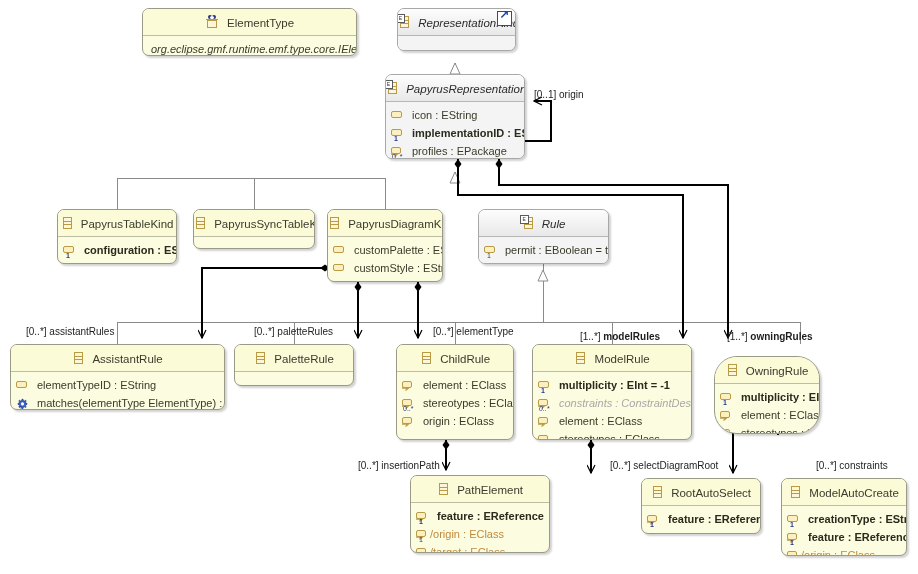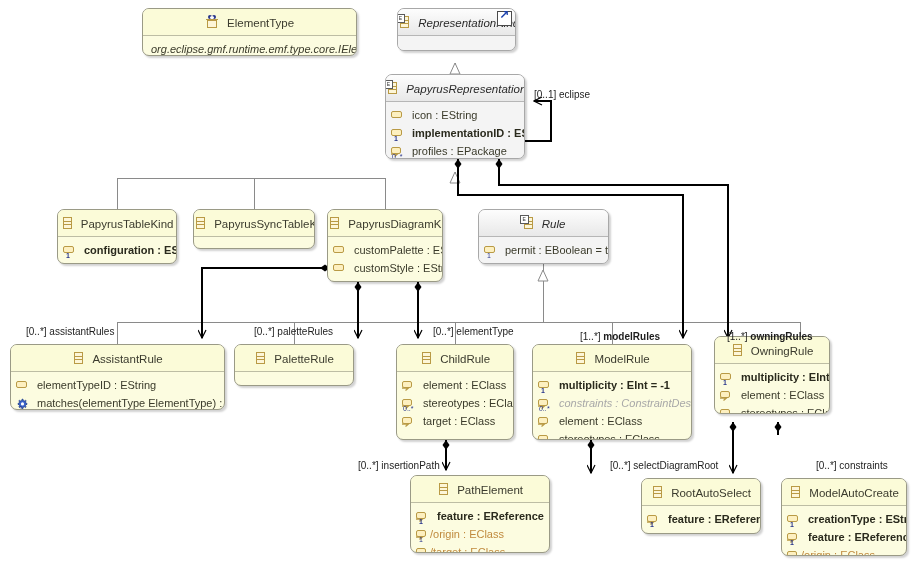--- a/index.html
+++ b/index.html
@@ -328,21 +328,21 @@
               <path d="M0,4 L6,4 M3.5,1.5 L6.5,4 L3.5,6.5" stroke="#b99a45" stroke-width="1.3" fill="none"></path>
             </svg>
           <span class="mult star">0..*</span></span>
         <span>stereotypes : EClass</span>
       </div>
       <div class="feat plain">
         <span class="fic"><i class="ref"></i>
           <svg class="refarrow" viewBox="0 0 8 8">
               <path d="M0,4 L6,4 M3.5,1.5 L6.5,4 L3.5,6.5" stroke="#b99a45" stroke-width="1.3" fill="none"></path>
             </svg></span>
-        <span>target : EClass</span>
+        <span>origin : EClass</span>
       </div>
     </div>
   </div>
 
   <div class="cls" style="left:532px;top:344px;width:160px;height:96px;">
     <div class="hdr">
       <span class="cicon">
         <i class="frame"></i><i class="l1"></i><i class="l2"></i>
       </span>
       <span class="ttl">ModelRule</span>
@@ -374,21 +374,21 @@
         <span class="fic"><i class="ref"></i>
           <svg class="refarrow" viewBox="0 0 8 8">
               <path d="M0,4 L6,4 M3.5,1.5 L6.5,4 L3.5,6.5" stroke="#b99a45" stroke-width="1.3" fill="none"></path>
             </svg>
           </span>
         <span>stereotypes : EClass</span>
       </div>
     </div>
   </div>
 
-  <div class="cls" style="left:714px;top:336px;width:116px;height:78px;">
+  <div class="cls" style="left:714px;top:356px;width:106px;height:78px;border-radius:23px;">
     <div class="hdr">
       <span class="cicon">
         <i class="frame"></i><i class="l1"></i><i class="l2"></i>
       </span>
       <span class="ttl">OwningRule</span>
     </div>
     <div class="body">
       <div class="feat bold">
         <span class="fic">
             <i class="att"></i>
@@ -496,21 +496,21 @@
           <svg class="refarrow" viewBox="0 0 8 8">
               <path d="M0,4 L6,4 M3.5,1.5 L6.5,4 L3.5,6.5" stroke="#b99a45" stroke-width="1.3" fill="none"></path>
             </svg>
           </span>
         <span>/origin : EClass</span>
       </div>
     </div>
   </div>
 
   <div class="elabel" style="left:534px;top:89px;">
-    <span class="m">[0..1]</span><span> eclipse</span>
+    <span class="m">[0..1]</span><span> origin</span>
   </div>
   <div class="elabel" style="left:26px;top:326px;">
     <span class="m">[0..*]</span><span> assistantRules</span>
   </div>
   <div class="elabel" style="left:254px;top:326px;">
     <span class="m">[0..*]</span><span> paletteRules</span>
   </div>
   <div class="elabel" style="left:433px;top:326px;">
     <span class="m">[0..*]</span><span> elementType</span>
   </div>

